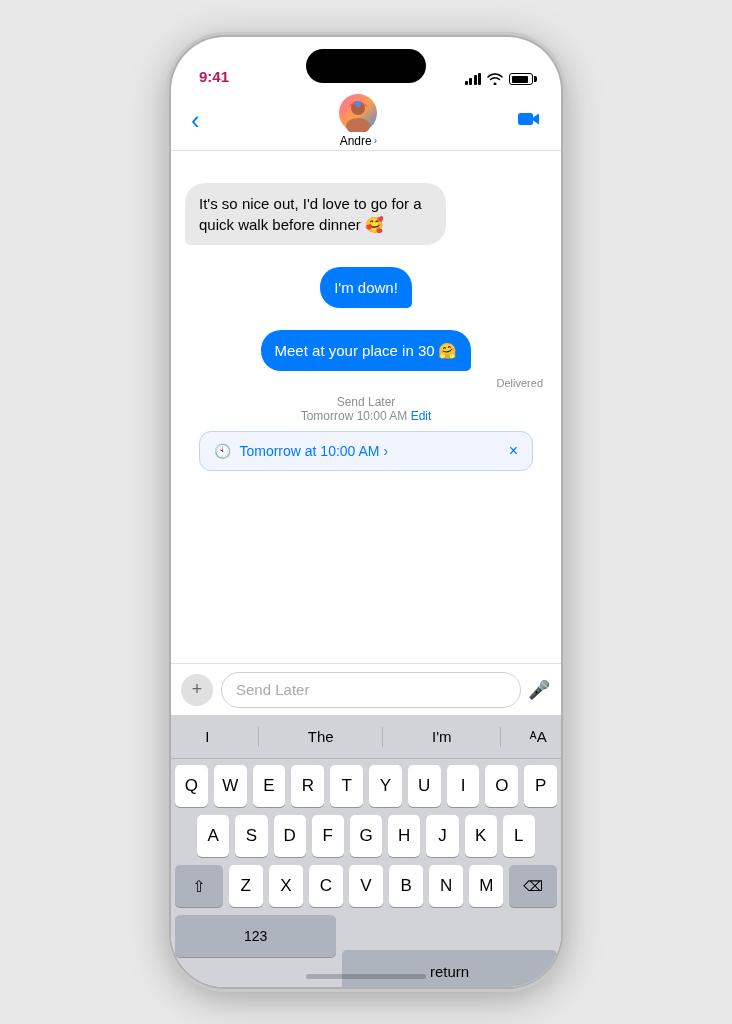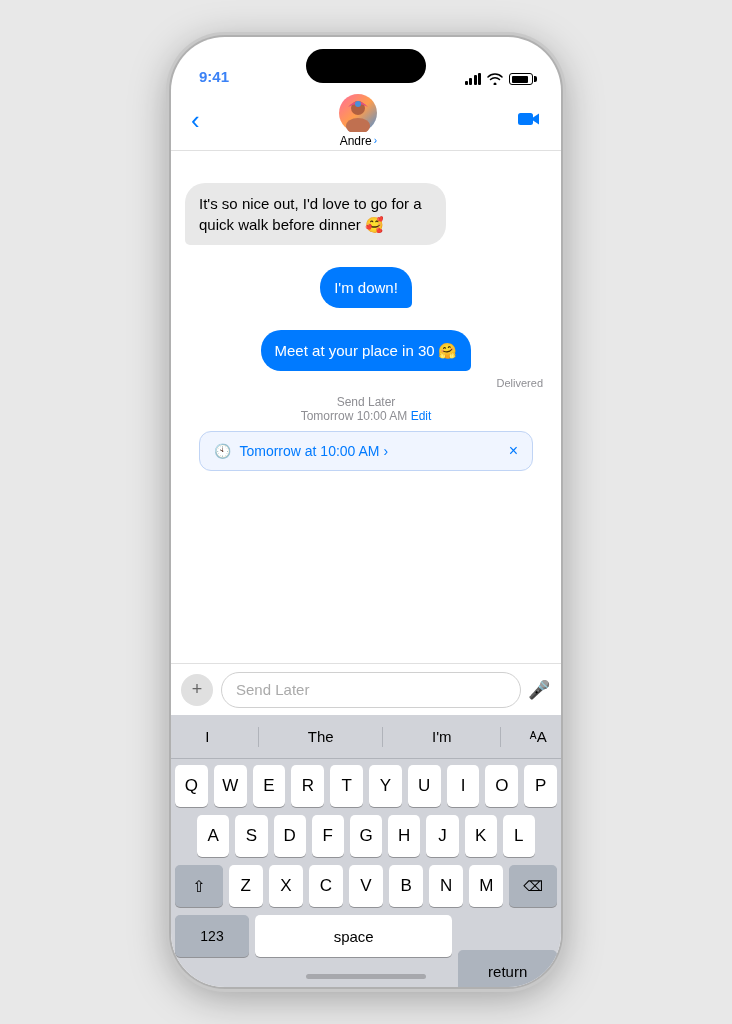--- a/index.html
+++ b/index.html
@@ -45,21 +45,21 @@
       height: 54px;
       display: flex;
       align-items: flex-end;
       justify-content: space-between;
       padding: 0 28px 6px;
       z-index: 50;
     }
     .status-time {
       font-size: 15px;
       font-weight: 600;
-      color: #3b82f6;
+      color: #be185d;
     }
     .status-icons {
       display: flex;
       align-items: center;
       gap: 6px;
     }
     .signal-bars {
       display: flex;
       align-items: flex-end;
       gap: 1.5px;
@@ -524,21 +524,20 @@
         <div class="key">C</div>
         <div class="key">V</div>
         <div class="key">B</div>
         <div class="key">N</div>
         <div class="key">M</div>
         <div class="key special" style="flex:1.4; font-size:14px;">⌫</div>
       </div>
 
       <div class="key-row">
         <div class="key special num-key">123</div>
-        <div class="key space">space</div>
         <div class="key special return-key">return</div>
       </div>
     </div>
 
     <div class="bottom-bar">
       <span style="font-size:22px;">🙂</span>
       <span style="font-size:20px;">🎤</span>
     </div>
   </div>
 

